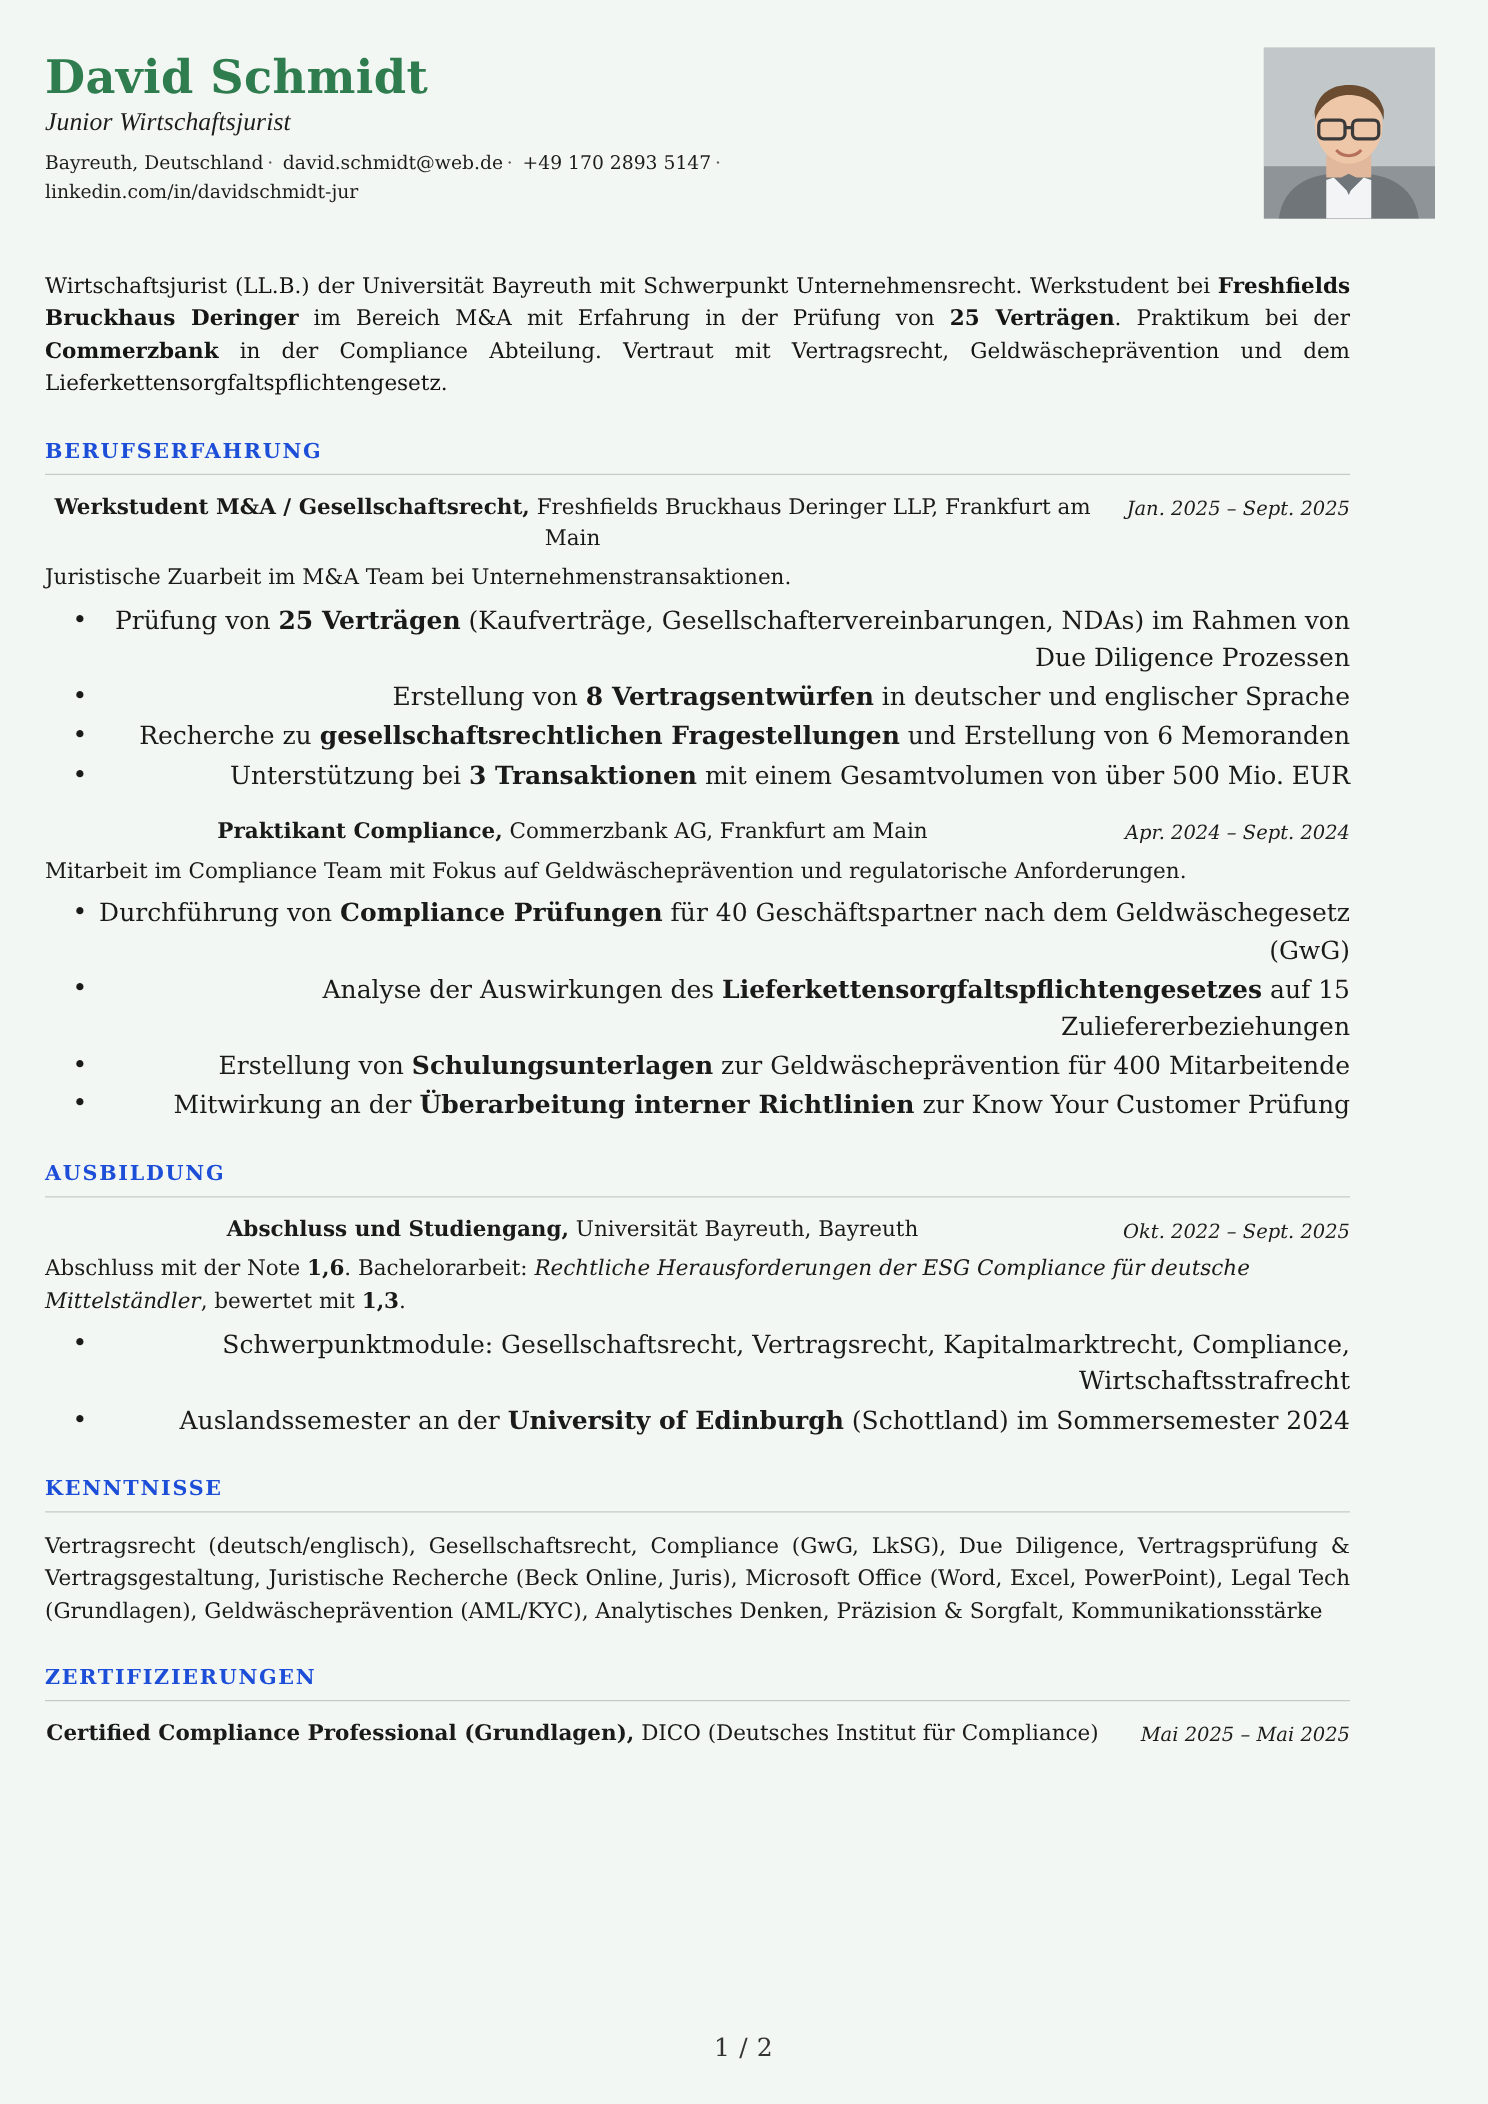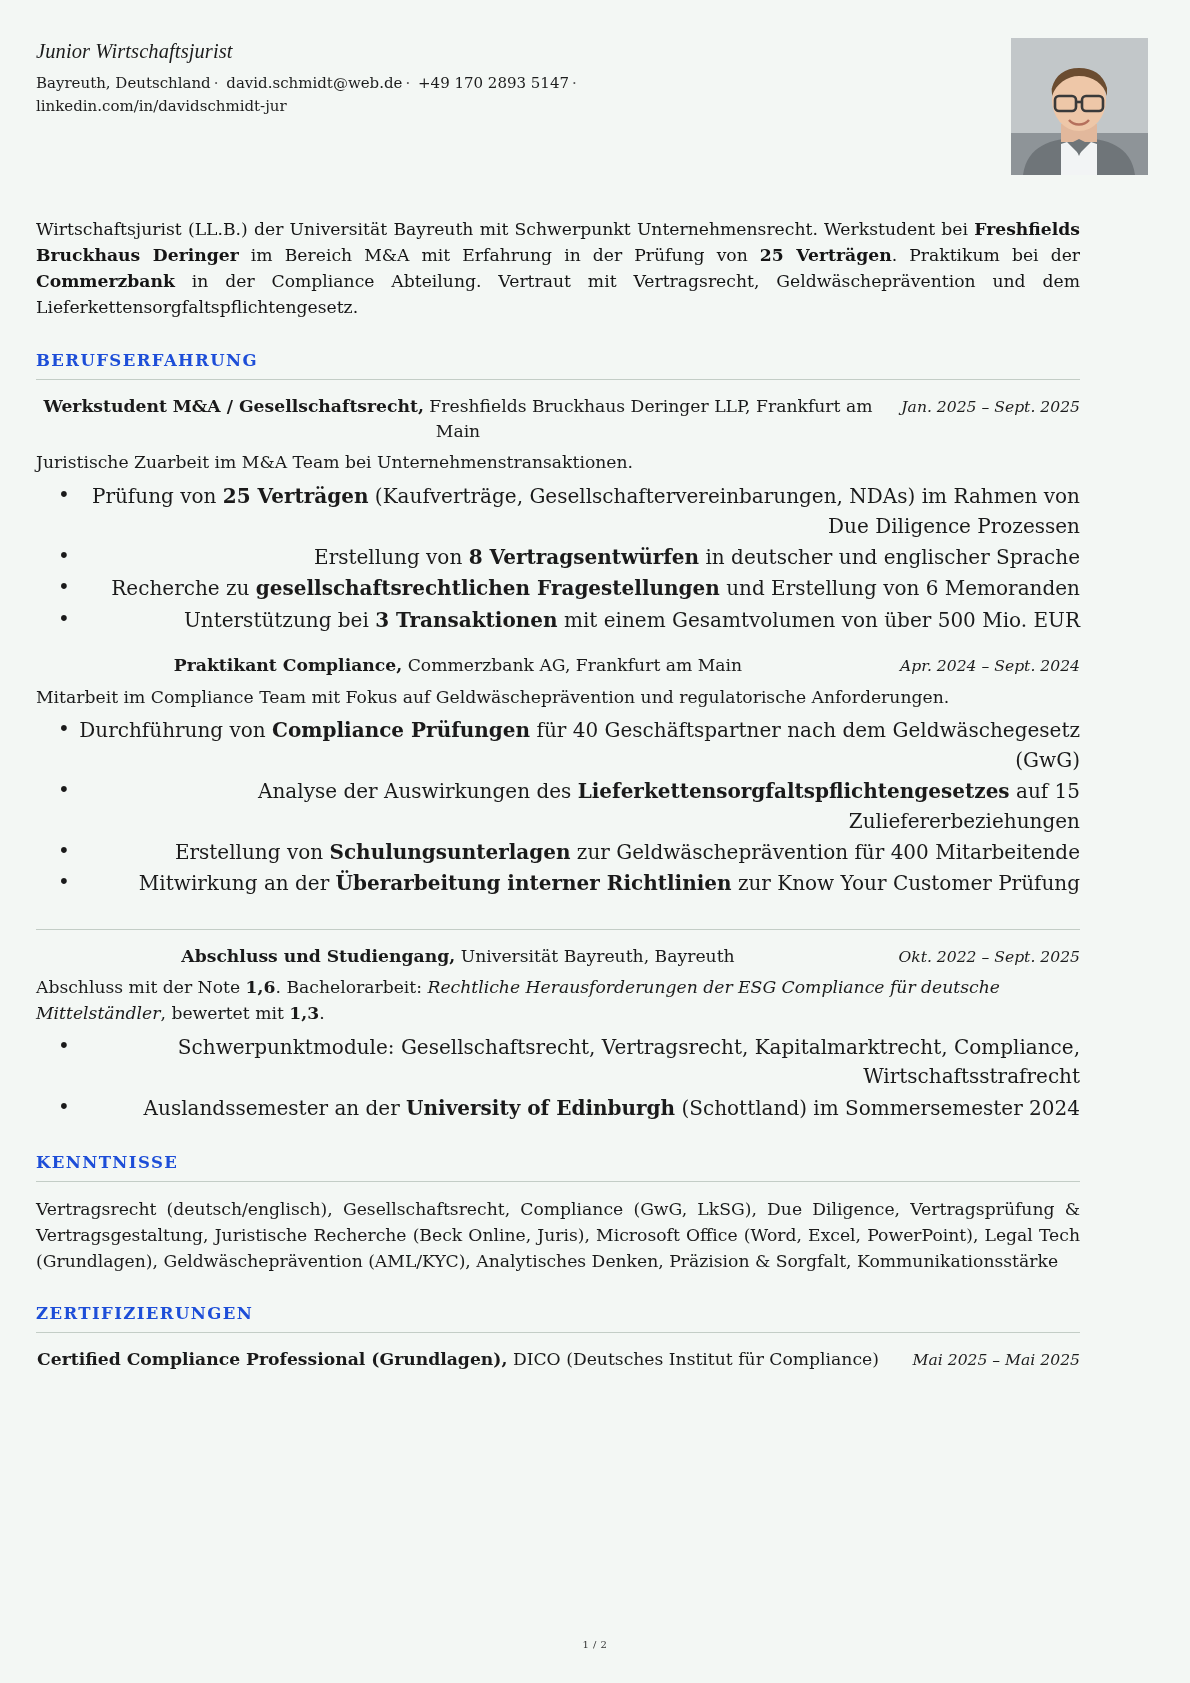--- a/index.html
+++ b/index.html
@@ -139,31 +139,32 @@
     line-height: 1.52;
     text-align: justify;
   }
   em.it { font-style: italic; }
   .footer {
     position: absolute;
     bottom: 33px;
     left: 0;
     width: 1190px;
     text-align: center;
-    font-size: 10px;
+    font-size: 20px;
     color: #333;
     letter-spacing: 0.5px;
   }
 </style>
 </head>
 <body>
 
 <div class="page">
 
   <div class="header">
+    <h1 class="name">David Schmidt</h1>
     <div class="subtitle">Junior Wirtschaftsjurist</div>
     <div class="contact">
       <span>Bayreuth, Deutschland</span><span class="sep">·</span>
       <span>david.schmidt@web.de</span><span class="sep">·</span>
       <span>+49 170 2893 5147</span><span class="sep">·</span>
       <span>linkedin.com/in/davidschmidt-jur</span>
     </div>
     <div class="photo">
       <svg width="137" height="137" viewBox="0 0 137 137" aria-hidden="true">
         <rect x="0" y="0" width="137" height="137" fill="#c2c7c9"></rect>
@@ -214,20 +215,21 @@
       <ul class="bullets">
         <li><span>Durchführung von </span><b>Compliance Prüfungen</b><span> für 40 Geschäftspartner nach dem Geldwäschegesetz (GwG)</span></li>
         <li><span>Analyse der Auswirkungen des </span><b>Lieferkettensorgfaltspflichtengesetzes</b><span> auf 15 Zuliefererbeziehungen</span></li>
         <li><span>Erstellung von </span><b>Schulungsunterlagen</b><span> zur Geldwäscheprävention für 400 Mitarbeitende</span></li>
         <li><span>Mitwirkung an der </span><b>Überarbeitung interner Richtlinien</b><span> zur Know Your Customer Prüfung</span></li>
       </ul>
     </div>
   </div>
 
   <div class="section">
+    <div class="section-title">AUSBILDUNG</div>
     <hr class="rule">
 
     <div class="entry">
       <div class="entry-head">
         <b>Abschluss und Studiengang,</b><span> Universität Bayreuth, Bayreuth</span>
         <span class="entry-date">Okt. 2022 – Sept. 2025</span>
       </div>
       <div class="entry-desc">
         <span>Abschluss mit der Note </span><b>1,6</b><span>. Bachelorarbeit: </span><em class="it">Rechtliche Herausforderungen der ESG Compliance für deutsche Mittelständler</em><span>, bewertet mit </span><b>1,3</b><span>.</span>
       </div>

